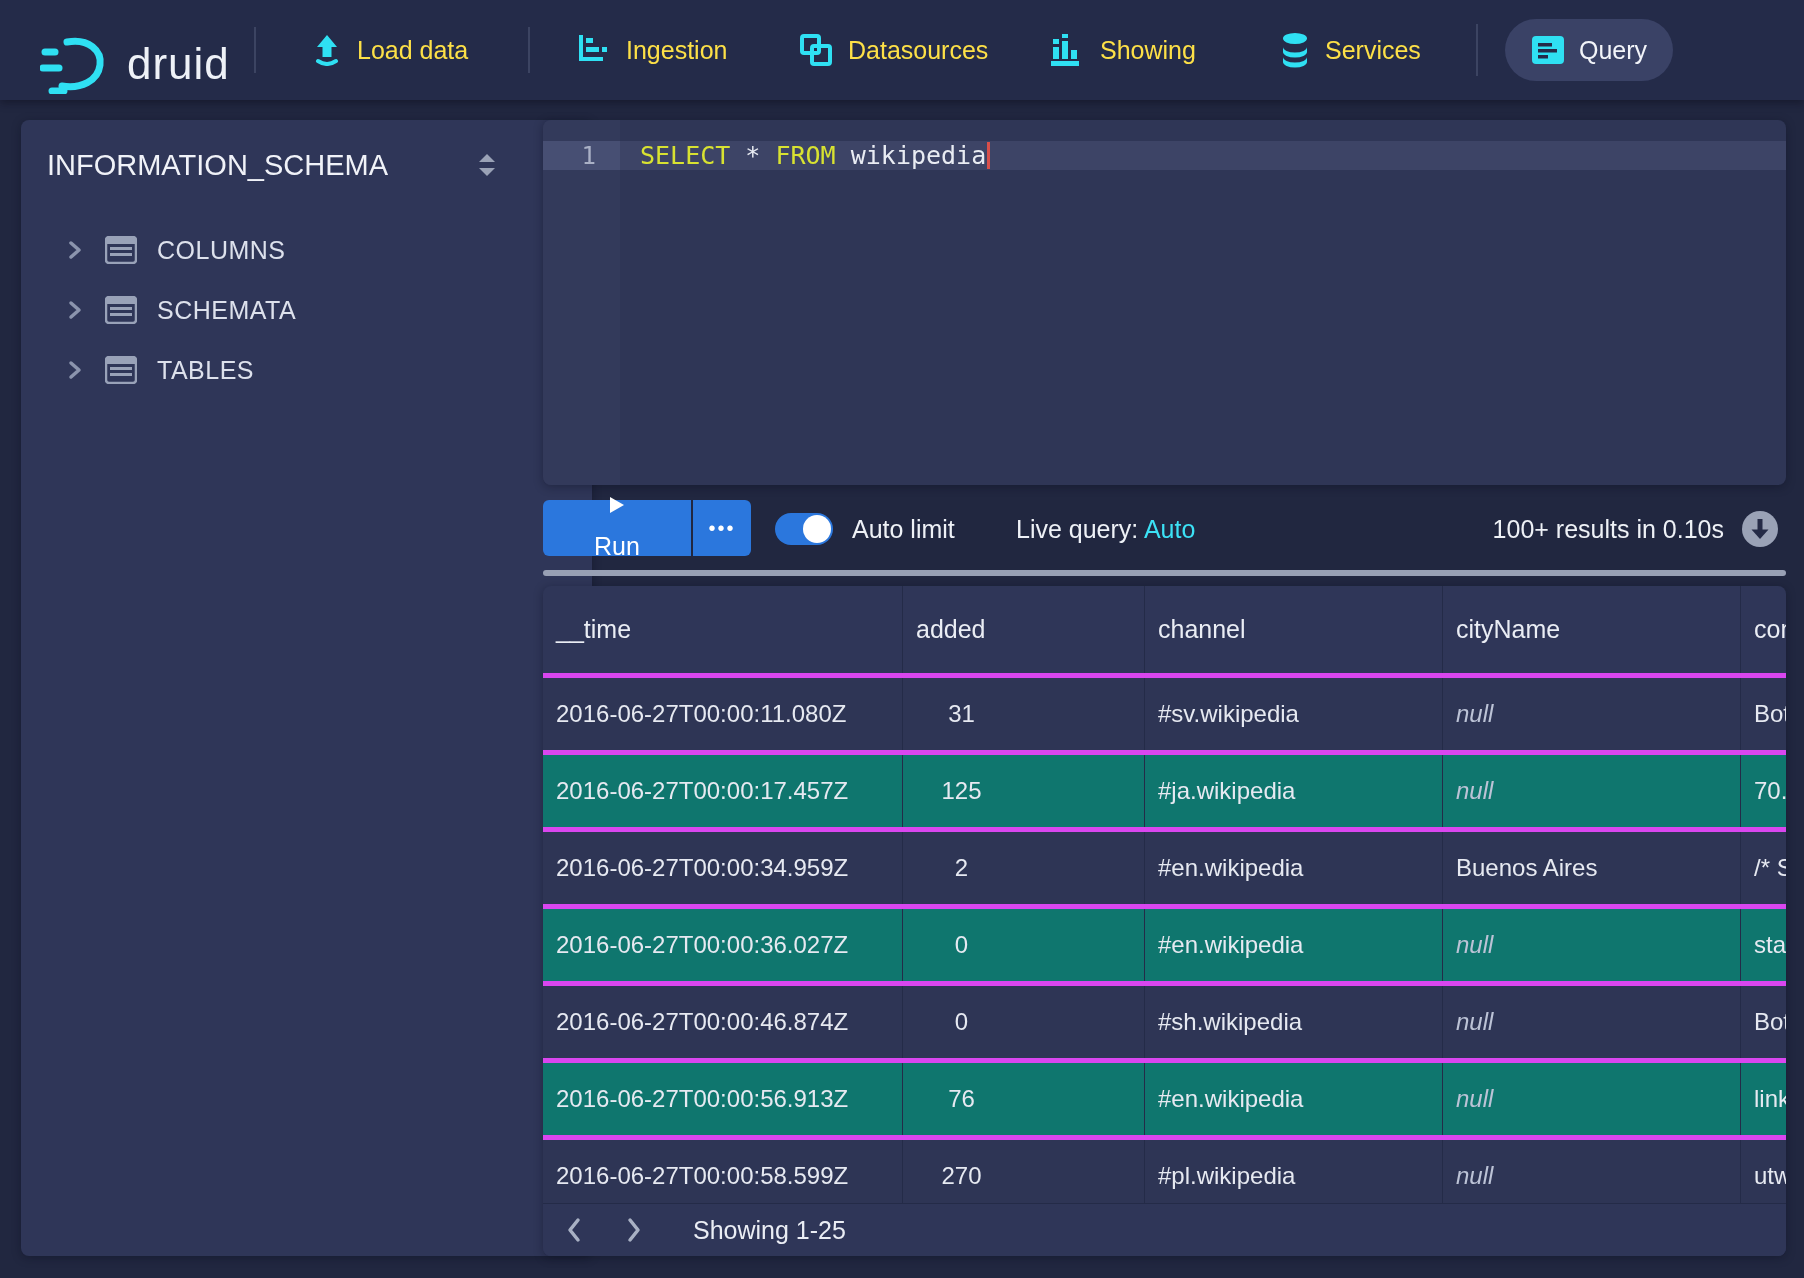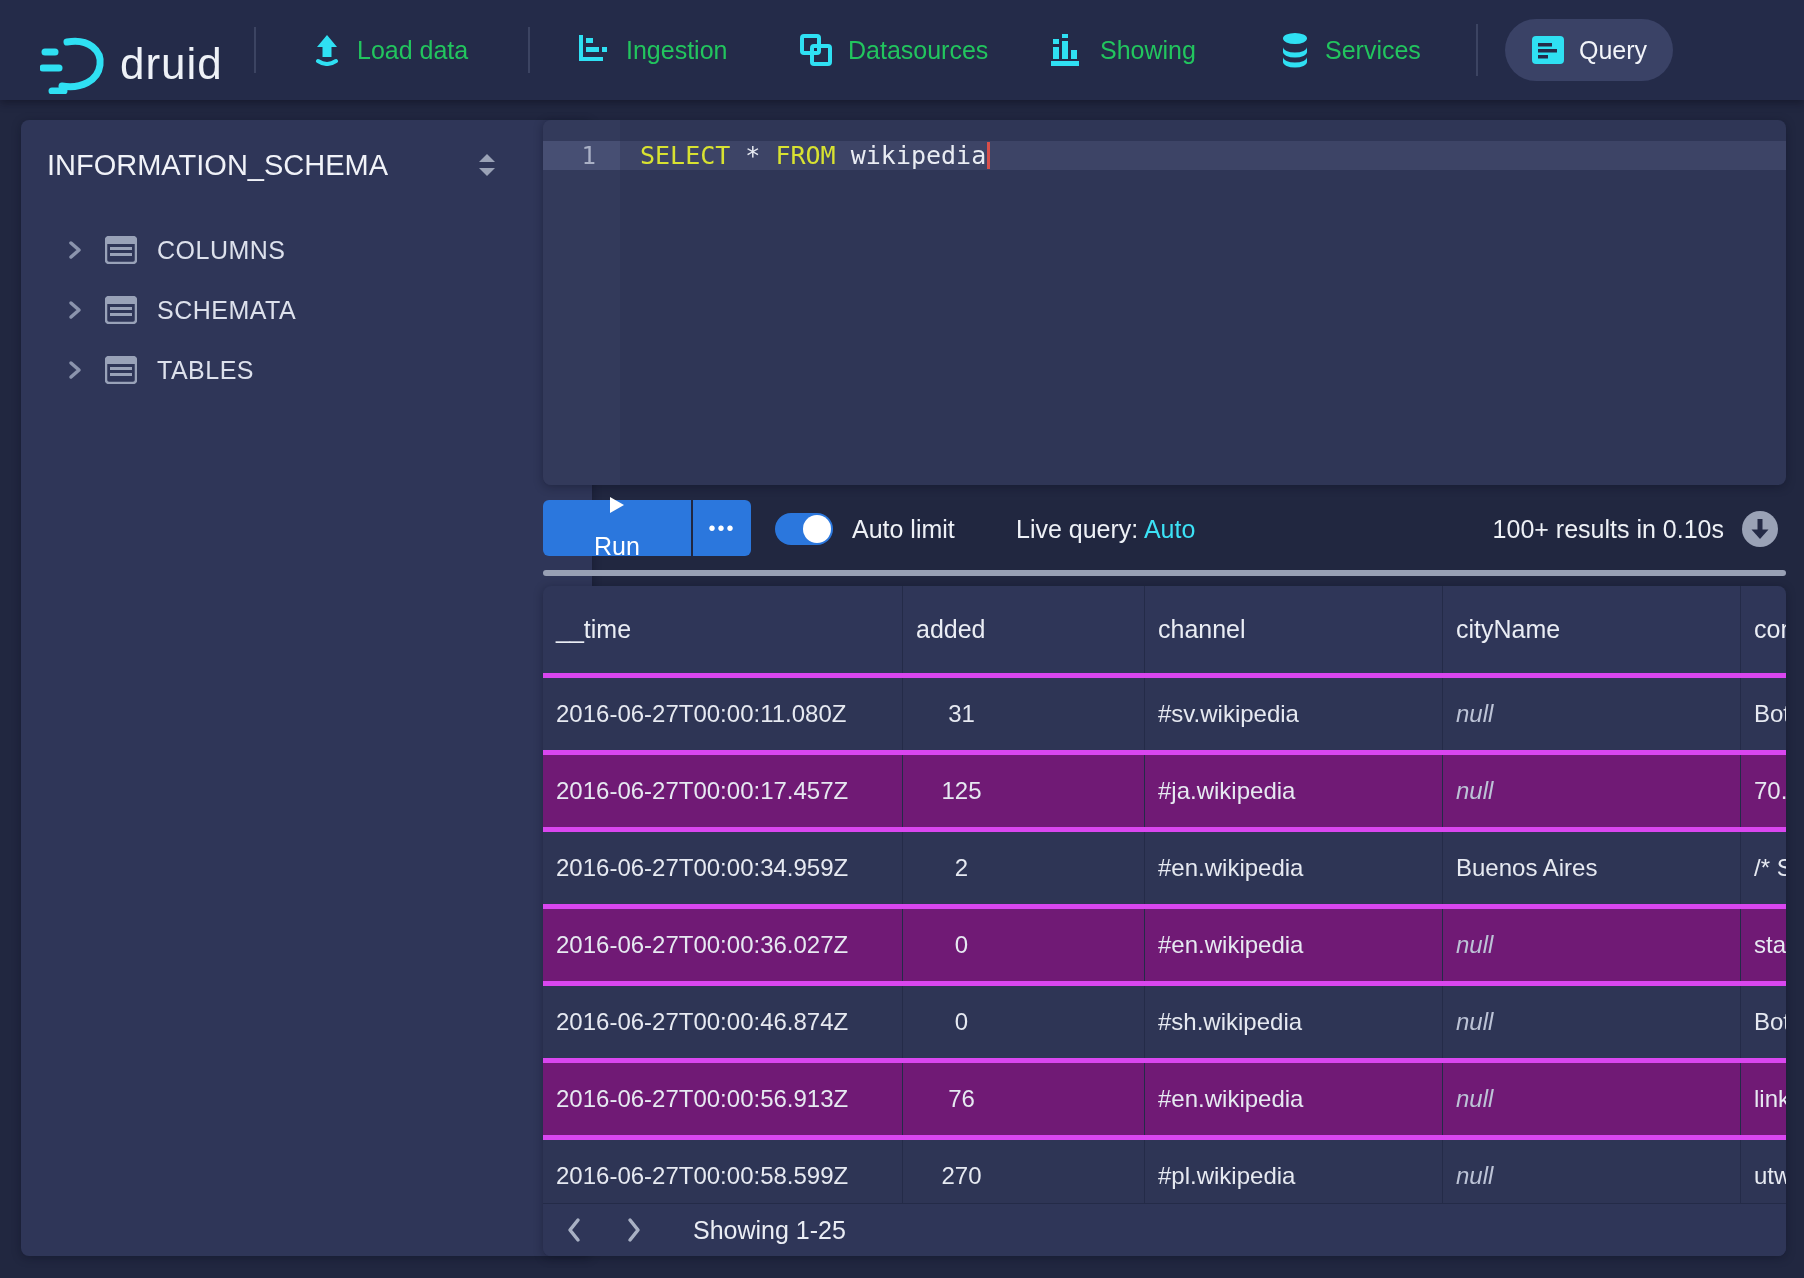--- a/index.html
+++ b/index.html
@@ -9,25 +9,25 @@
     font-family:"Liberation Sans","DejaVu Sans",sans-serif;
     color:#e9ecf3;
     position:relative;
   }
 
   
   .navbar {
     position:absolute; left:0; top:0; width:1804px; height:100px;
     background:#242b49; box-shadow:0 3px 8px rgba(10,12,25,.45); z-index:5;
   }
-  .brand { position:absolute; left:40px; top:0; height:128px; display:flex; align-items:center; gap:14px; cursor:pointer; }
+  .brand { position:absolute; left:40px; top:0; height:128px; display:flex; align-items:center; gap:21px; cursor:pointer; }
   .wordmark { font-size:44px; font-weight:300; letter-spacing:1px; color:#eef1f7; }
   .nav-sep { position:absolute; top:27px; width:2px; height:46px; background:#3c4462; }
   .nav-item { position:absolute; top:0; height:100px; display:flex; align-items:center; gap:15px; cursor:pointer; }
-  .nav-item .lbl { font-size:25px; color:#22c55e; }
+  .nav-item .lbl { font-size:25px; color:#fde047; }
   .query-pill {
     position:absolute; left:1505px; top:19px; width:168px; height:62px; border-radius:31px;
     background:#3a4266; display:flex; align-items:center; justify-content:center; gap:14px; cursor:pointer;
   }
   .query-pill .lbl { font-size:25px; color:#f2f4f9; }
 
   
   .sidebar {
     position:absolute; left:21px; top:120px; width:571px; height:1136px;
     background:#2f3658; border-radius:8px; box-shadow:0 2px 10px rgba(10,12,25,.35);
@@ -88,21 +88,21 @@
   .table-panel {
     position:absolute; left:543px; top:586px; width:1243px; height:670px;
     background:#2f3658; border-radius:8px; overflow:hidden; box-shadow:0 2px 10px rgba(10,12,25,.35);
   }
   .tgrid { display:grid; grid-template-columns:359px 242px 298px 298px 1fr; }
   .thead { height:87px; }
   .thead .tcell { font-size:25px; color:#eaedf4; cursor:pointer; }
   .rows-clip { height:530px; overflow:hidden; }
   .trow { height:77px; border-top:5px solid #d946ef; }
   .trow.odd  { background:#2e3555; }
-  .trow.even { background:#701a75; }
+  .trow.even { background:#0f766e; }
   .tcell {
     display:flex; align-items:center; padding-left:13px;
     font-size:24px; color:#e6e9f1; white-space:nowrap; overflow:hidden;
   }
   .tcell + .tcell { border-left:1px solid #242b48; }
   .tcell.c1 { justify-content:center; padding-left:0; padding-right:124px; }
   .tcell.null { font-style:italic; color:#bcc3d6; }
   .tfoot {
     height:53px; border-top:1px solid #242b48; background:#2f3658;
     display:flex; align-items:center; padding-left:14px;

